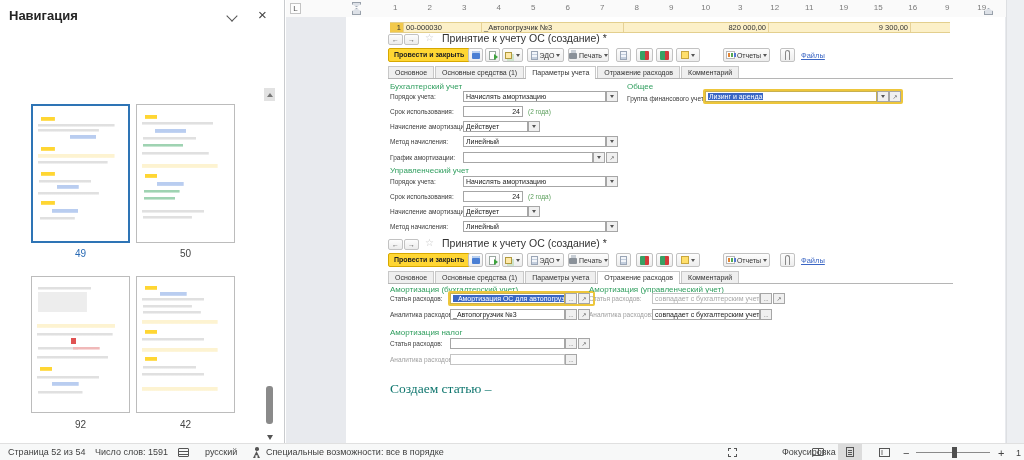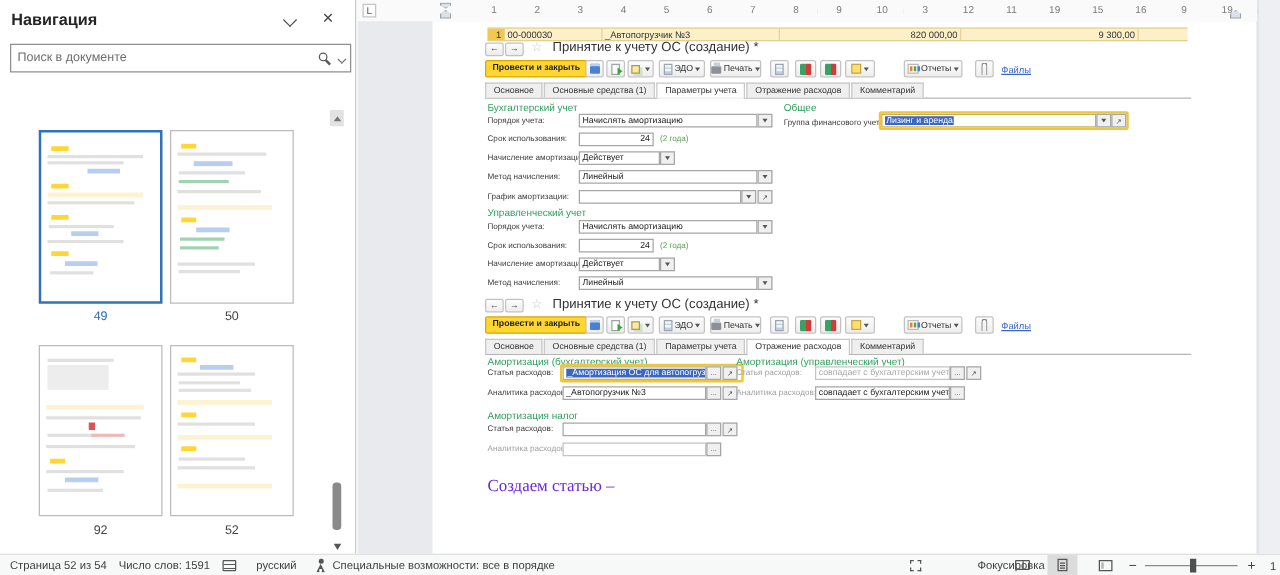--- a/index.html
+++ b/index.html
@@ -184,21 +184,21 @@
          display:flex; align-items:center; padding:0 2px; color:#222; overflow:hidden; white-space:nowrap; cursor:text; }
   .fld.dis { color:#a8a8a8; border-color:#c4c4c4; }
   .fld .seltx { background:#3a66c4; color:#fff; padding:0 1px; }
   .fbtn { position:absolute; height:11px; width:12px; border:1px solid #a6a6a6; background:#f0f0f0;
           display:flex; align-items:center; justify-content:center; font-size:6px; color:#555; cursor:pointer; }
   .ygrp { position:absolute; border:2px solid #edc63b; border-radius:2px; }
   .hint { position:absolute; font-size:6.5px; color:#5a9e5a; white-space:nowrap; }
   .num-right { justify-content:flex-end; }
 
   .para { position:absolute; left:390px; top:381px; font-family:"Liberation Serif", serif;
-          font-size:13.5px; color:#6d28d9; }
+          font-size:13.5px; color:#0f766e; }
 
   
   .status { position:absolute; left:0; top:443px; width:1024px; height:17px; background:#f7f8f8;
             border-top:1px solid #e0e0e0; font-size:9px; color:#3f3f3f; }
   .st { position:absolute; top:3px; white-space:nowrap; cursor:pointer; }
   .i-proof { position:absolute; left:178px; top:4px; width:11px; height:9px; border:1px solid #555; border-radius:1px;
              background:linear-gradient(#f7f8f8 2px,#555 2px 3px,#f7f8f8 3px 5px,#555 5px 6px,#f7f8f8 6px); cursor:pointer; }
   .i-person { position:absolute; left:252px; top:3px; width:9px; height:11px; cursor:pointer; }
   .i-person::before { content:""; position:absolute; left:3px; top:0; width:3.5px; height:3.5px; border-radius:50%; background:#555; }
   .i-person::after { content:""; position:absolute; left:1px; top:4px; width:7px; height:7px; background:#555;
@@ -221,42 +221,37 @@
 </style>
 </head>
 <body>
 
 <div class="app">
 
   <aside class="nav-pane">
     <div class="nav-title">Навигация</div>
     <div class="nav-chev"></div>
     <div class="nav-close">×</div>
-    <div class="nav-search">
-      <input placeholder="Поиск в документе" style="">
-      <span class="mag"></span>
-      <span class="search-chev"></span>
-    </div>
 
     <div class="thumb t49 selected">
       <div class="mini mini49"></div>
     </div>
     <div class="thumb t50">
       <div class="mini mini50"></div>
     </div>
     <div class="thumb t51">
       <div class="mini mini51"></div>
     </div>
     <div class="thumb t52">
       <div class="mini mini52"></div>
     </div>
     <div class="pnum sel p49">49</div>
     <div class="pnum p50">50</div>
     <div class="pnum p51">92</div>
-    <div class="pnum p52">52</div>
+    <div class="pnum p52">42</div>
 
     <div class="nav-scroll">
       <div class="ns-up"></div>
       <div class="ns-thumb"></div>
       <div class="ns-down"></div>
     </div>
   </aside>
 
   <div class="main"></div>
   <div class="ruler">

